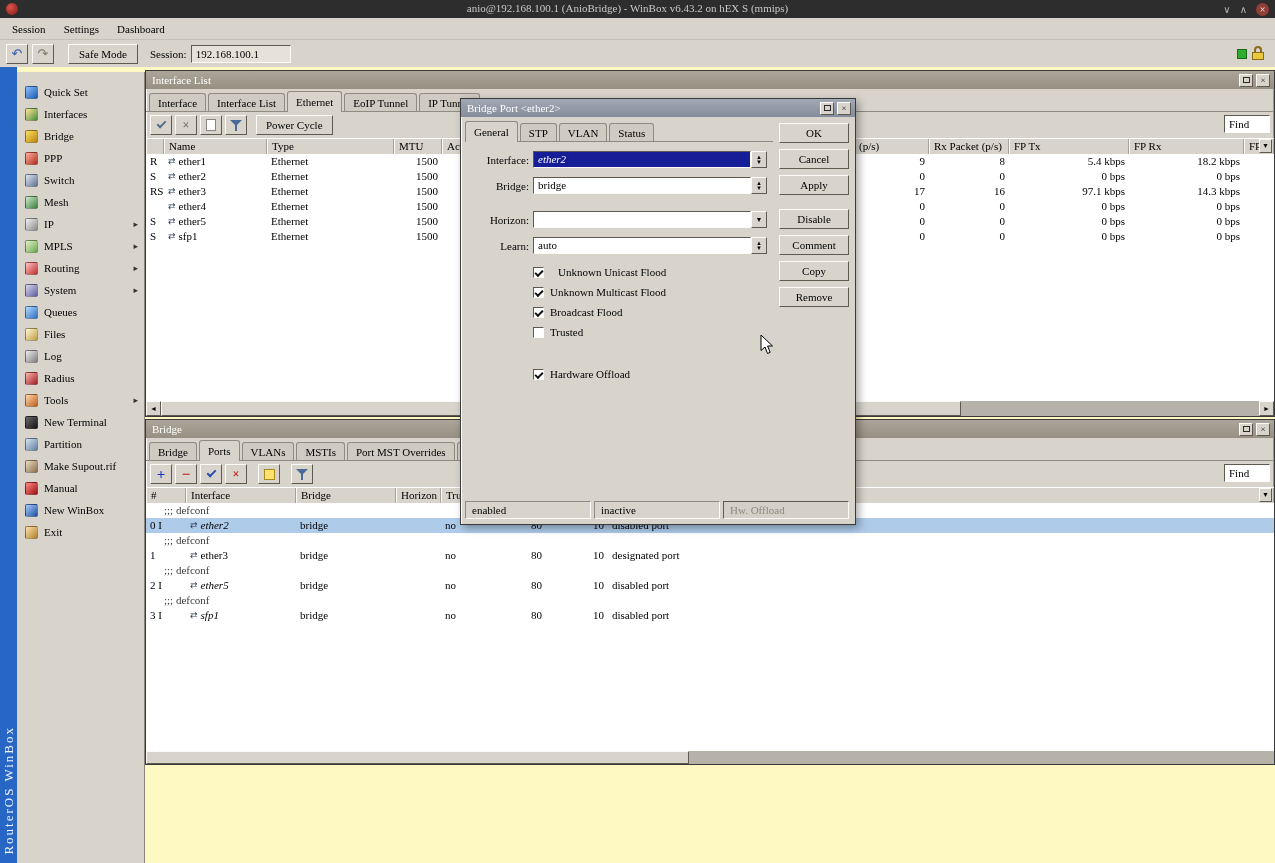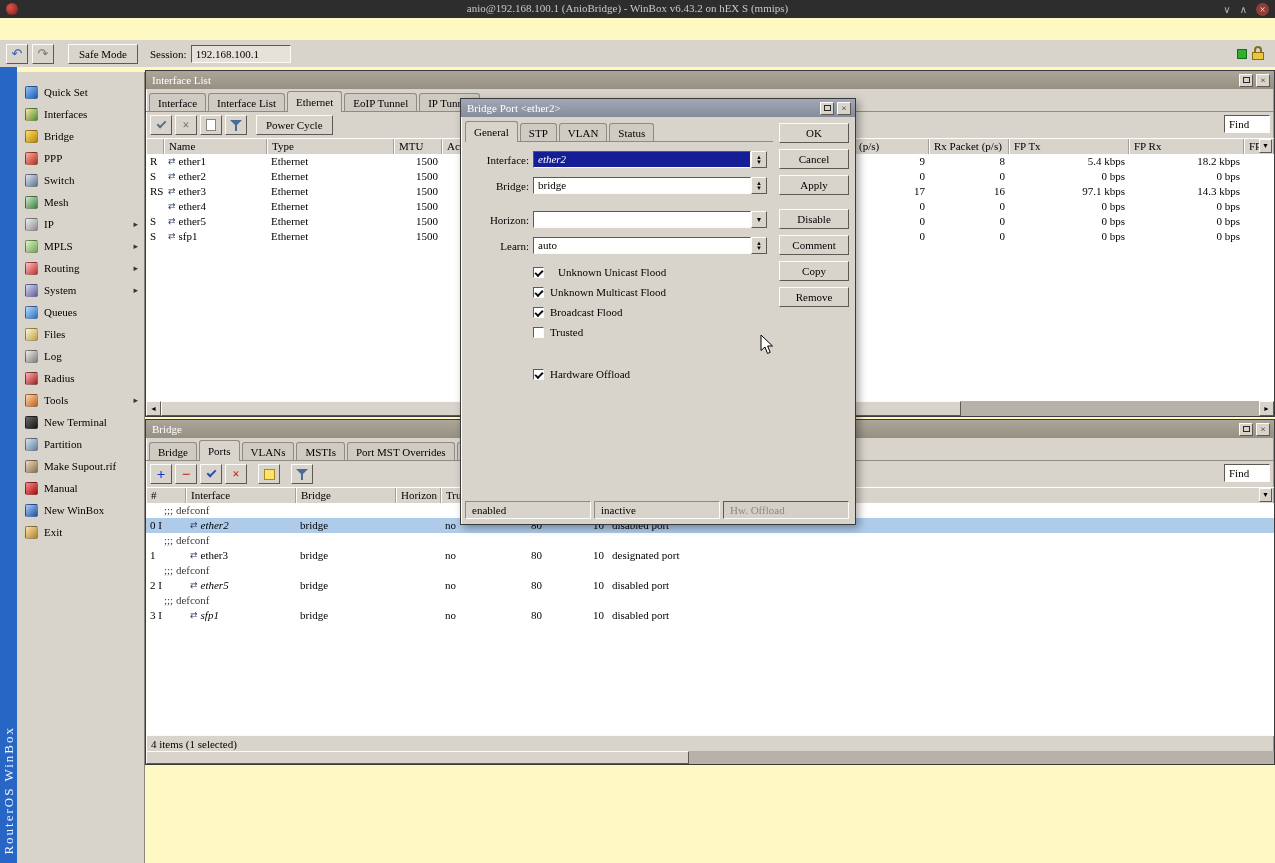--- a/index.html
+++ b/index.html
@@ -138,20 +138,25 @@
   <div class="sysbar">
     <span class="appicon"></span>
     <div class="systitle">anio@192.168.100.1 (AnioBridge) - WinBox v6.43.2 on hEX S (mmips)</div>
     <div class="sysicons">
       <span>∨</span>
       <span>∧</span>
       <span class="close">×</span>
     </div>
   </div>
 
+  <div class="menubar" id="menubar">
+      <span class="mitem">Session</span>
+      <span class="mitem">Settings</span>
+      <span class="mitem">Dashboard</span>
+    </div>
 
   <div class="tbar">
     <button class="btn small">
         <span class="u">↶</span>
       </button>
     <button class="btn small">
         <span class="r">↷</span>
       </button>
     <button class="btn safe">Safe Mode</button>
     <span class="sesslbl">Session:</span>
@@ -520,21 +525,20 @@
           <span class="c">bridge</span>
           <span class="c"></span>
           <span class="c">no</span>
           <span class="c num">80</span>
           <span class="c num">10</span>
           <span class="c">disabled port</span>
           <span class="c"></span>
           <span class="c"></span>
         </div>
       </div>
-    <div class="statusbar">4 items (1 selected)</div>
     <div class="hscroll h13">
       <span class="sthumb" style="width:543px"></span>
       <span class="strack"></span>
     </div>
     <button class="btn colsel">▼</button>
   </div>
 
   <div class="win dlg" id="dlg">
     <div class="titlebar dtitle">
       <span class="t">Bridge Port &lt;ether2&gt;</span>

